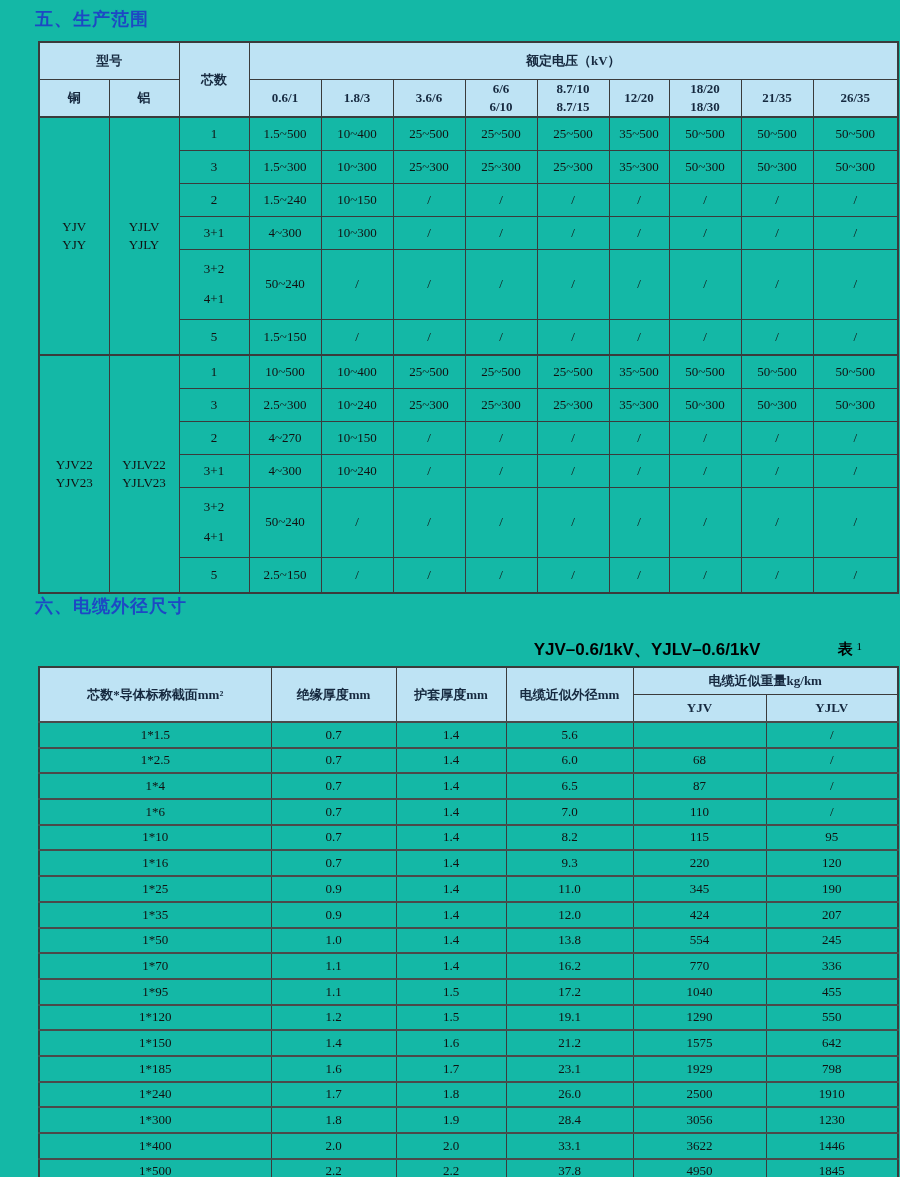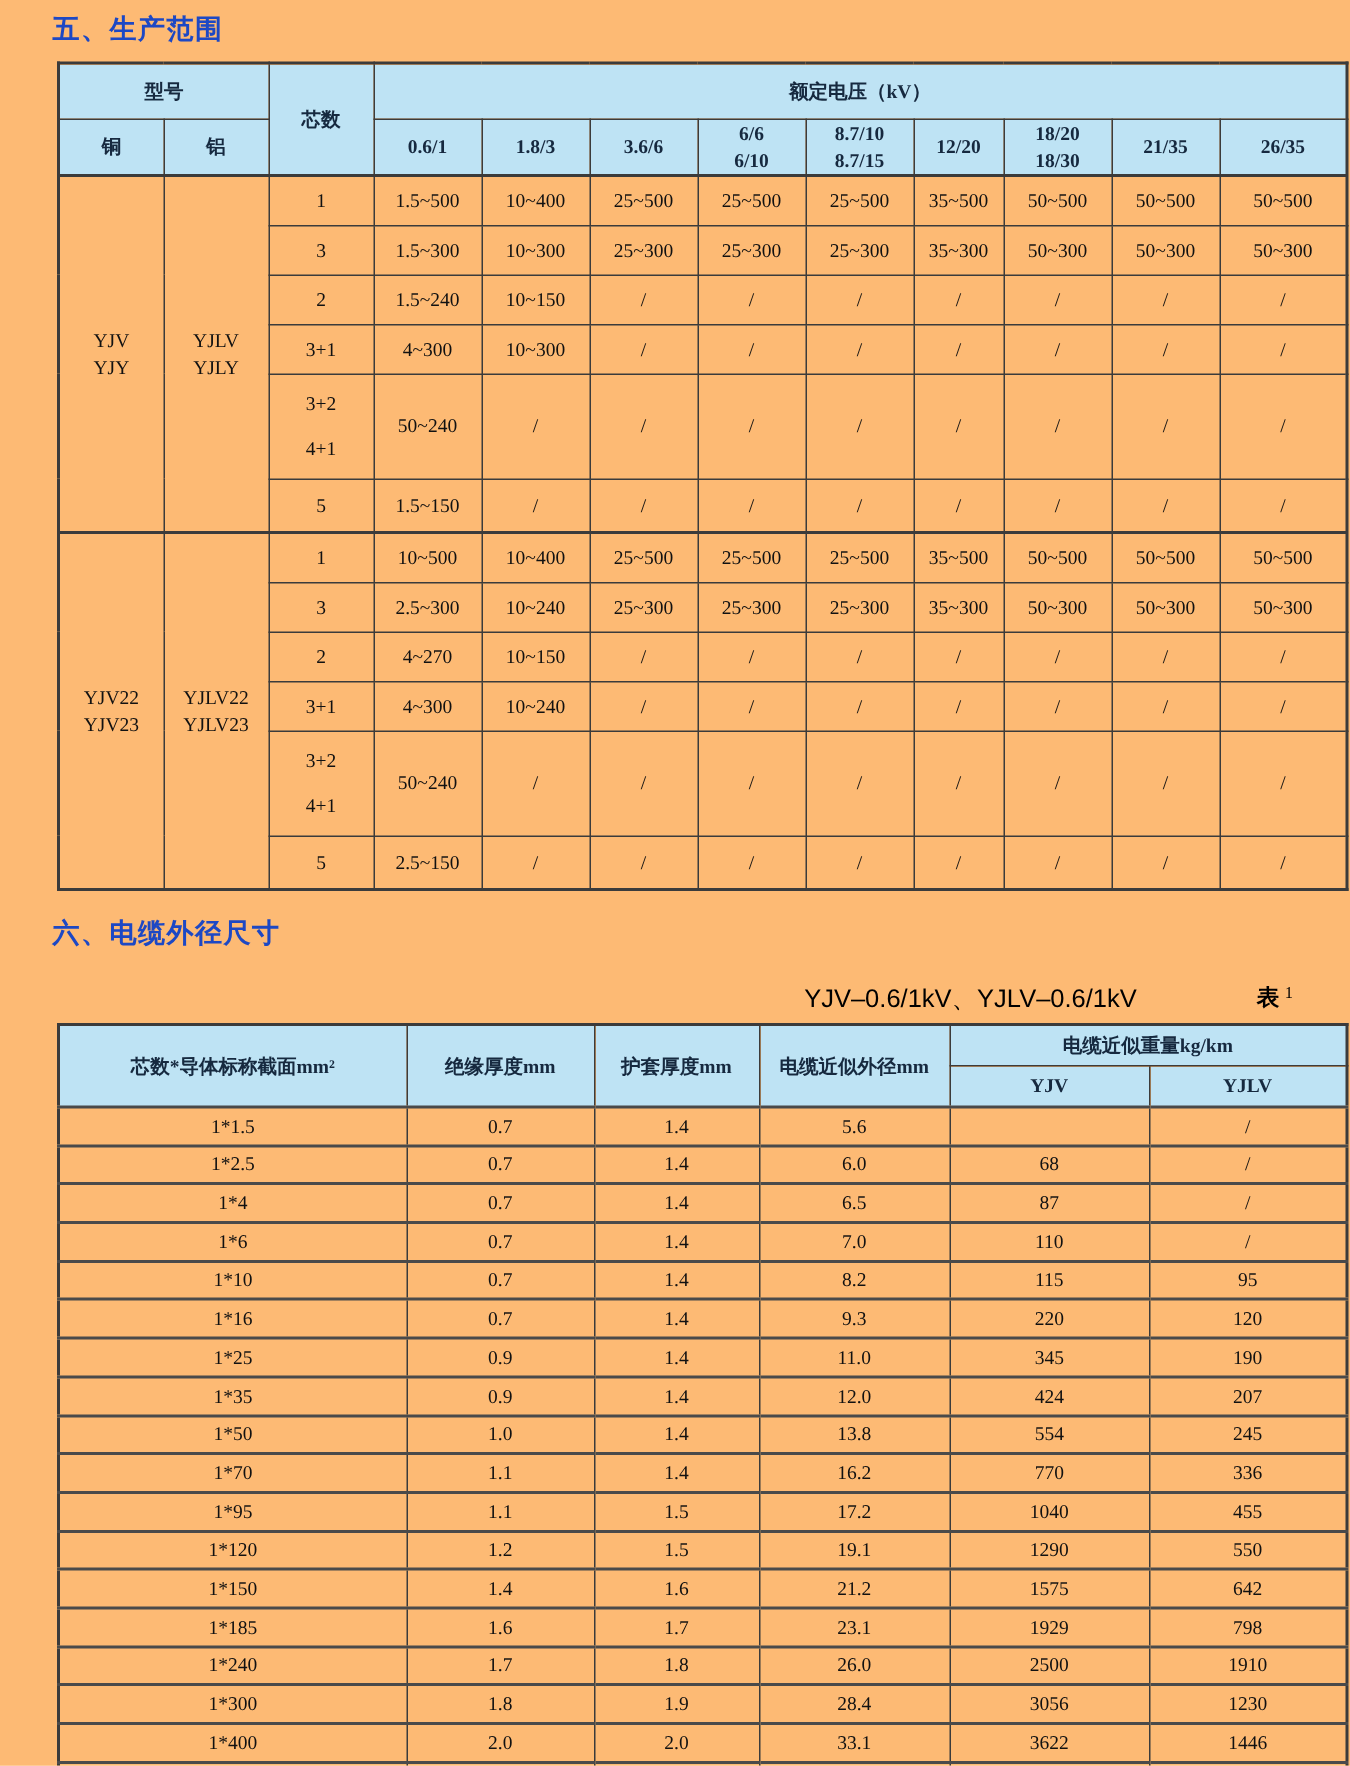--- a/index.html
+++ b/index.html
@@ -1,18 +1,18 @@
 <!DOCTYPE html>
 <html style="--title-blue: #1d48c4; --header-bg: #bee3f4;"><head>
 <meta charset="utf-8">
 <style>
   * { margin:0; padding:0; box-sizing:border-box; }
   body { background:#ffffff; font-family:"Liberation Serif","DejaVu Serif",serif; }
   .page {
-    position:relative; width:900px; height:1177px; background:#fdba74;
+    position:relative; width:900px; height:1177px; background:#14b8a6;
     overflow:hidden; color:#111;
   }
   .section-title {
     font-family:"DejaVu Sans","Liberation Sans",sans-serif;
     font-weight:bold; font-size:18px; color:var(--title-blue,#1d48c4);
     margin:7px 0 10px 35px; letter-spacing:1px;
   }
   table { border-collapse:collapse; table-layout:fixed; margin-left:38px; width:859px; }
   th, td {
     border:1px solid #3b3b3b; text-align:center; vertical-align:middle;
@@ -28,21 +28,21 @@
   #t1 tbody td { height:33px; }
   #t1 tbody tr.tall td { height:70px;margin-top:36px; }
   #t1 tbody tr.last td { height:36px; }
   #t1 tbody td.spread { line-height:2.3; }
   #t1 tbody tr.group-start td { border-top:2px solid #3b3b3b; }
   
   .subtitle-row { position:relative; height:34px; margin-top:14px; }
   .subtitle {
     position:absolute; left:647px; top:6px; transform:translateX(-50%);
     font-family:"Liberation Sans","DejaVu Sans",sans-serif;
-    font-weight:normal; font-size:17px; color:#000; white-space:nowrap;
+    font-weight:bold; font-size:17px; color:#000; white-space:nowrap;
   }
   .table-tag { position:absolute; right:38px; top:8px; font-size:15px; font-weight:bold; color:#000;margin-left:46px; }
   .table-tag .num { font-size:11px; font-weight:normal; vertical-align:top; }
   
   #t2 thead tr:first-child th { height:27px; }
   #t2 thead tr:last-child th { height:28px; }
   #t2 tbody td { height:25.7px; line-height:1.1; border-top-width:2px; border-top-color:#4a4a4a; }
   #t2 .mono-head { font-size:13px; }
 </style>
 </head>
@@ -241,21 +241,21 @@
           <td>/</td>
           <td>/</td>
           <td>/</td>
           <td>/</td>
           <td>/</td>
           <td>/</td>
         </tr>
       </tbody>
   </table>
 
-  <div class="section-title" style="margin-top:16px;">六、电缆外径尺寸</div>
+  <div class="section-title" style="margin-top:0;">六、电缆外径尺寸</div>
 
   <div class="subtitle-row">
     <span class="subtitle">YJV–0.6/1kV、YJLV–0.6/1kV</span>
     <span class="table-tag"><span>表</span> <span class="num">1</span></span>
   </div>
 
   <table id="t2">
     <colgroup>
       <col style="width:232px">
         <col style="width:125px">

